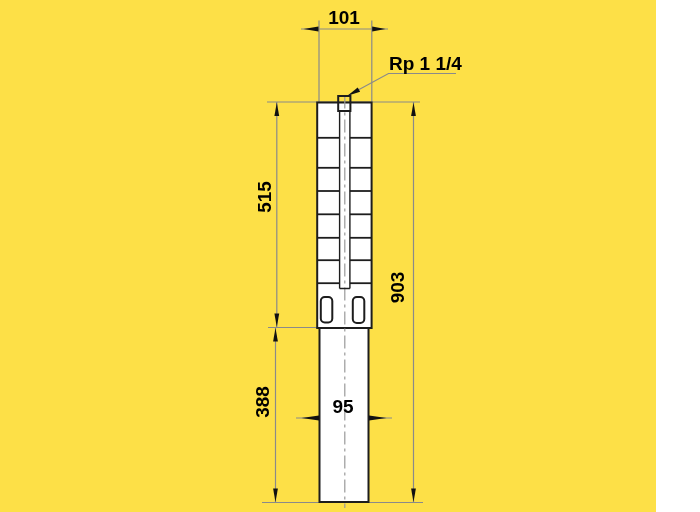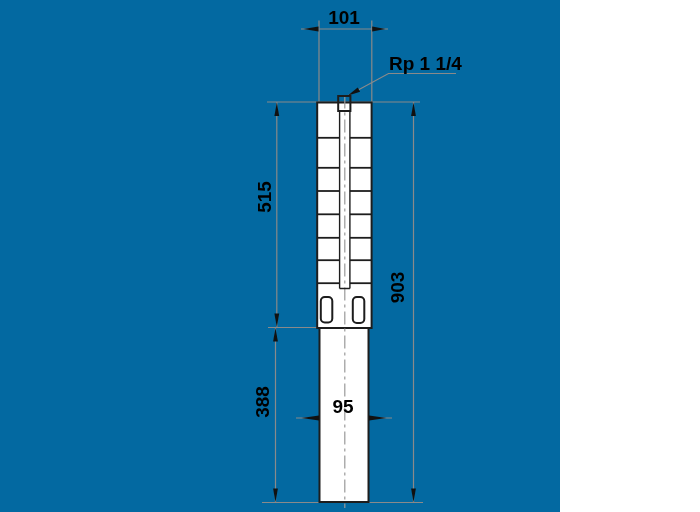--- a/index.html
+++ b/index.html
@@ -2,23 +2,23 @@
 <html><head>
 <meta charset="utf-8">
 <style>
   html, body {
     margin: 0;
     padding: 0;
     background: #ffffff;
   }
   .stage {
     position: relative;
-    width: 560px;
+    width: 656px;
     height: 512px;
-    background: #0369a1;
+    background: #fde047;
     overflow: hidden;
   }
   svg { display: block; }
   .dim-text {
     font-family: "Liberation Sans", "DejaVu Sans", sans-serif;
     font-weight: bold;
     font-size: 19px;
     fill: #000000;
   }
   .outline  { stroke: #1d1d1d; fill: none; }

